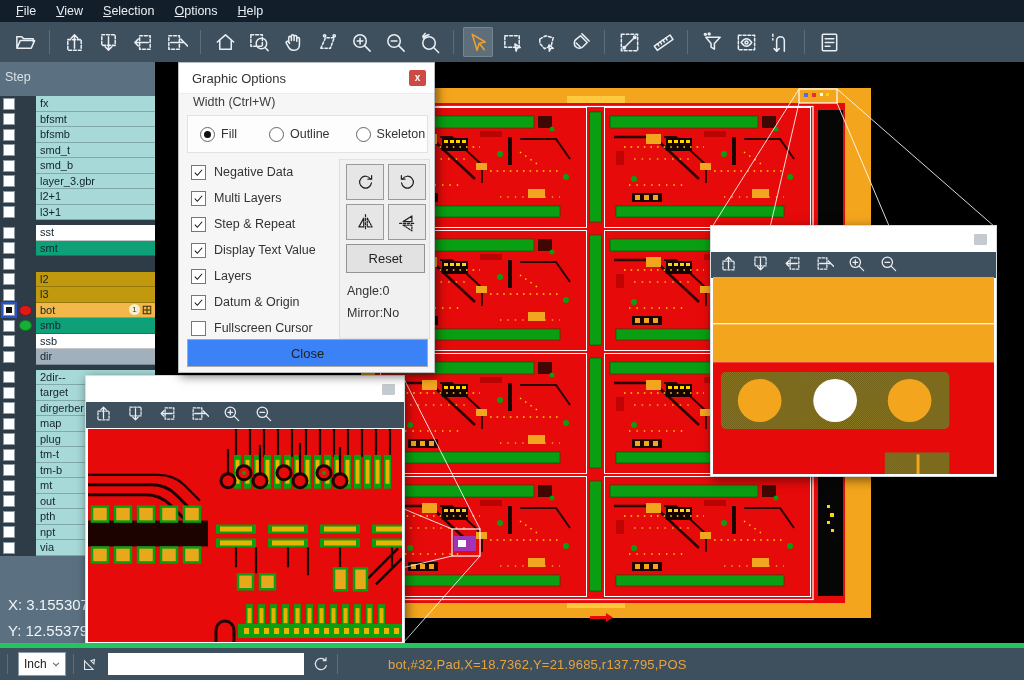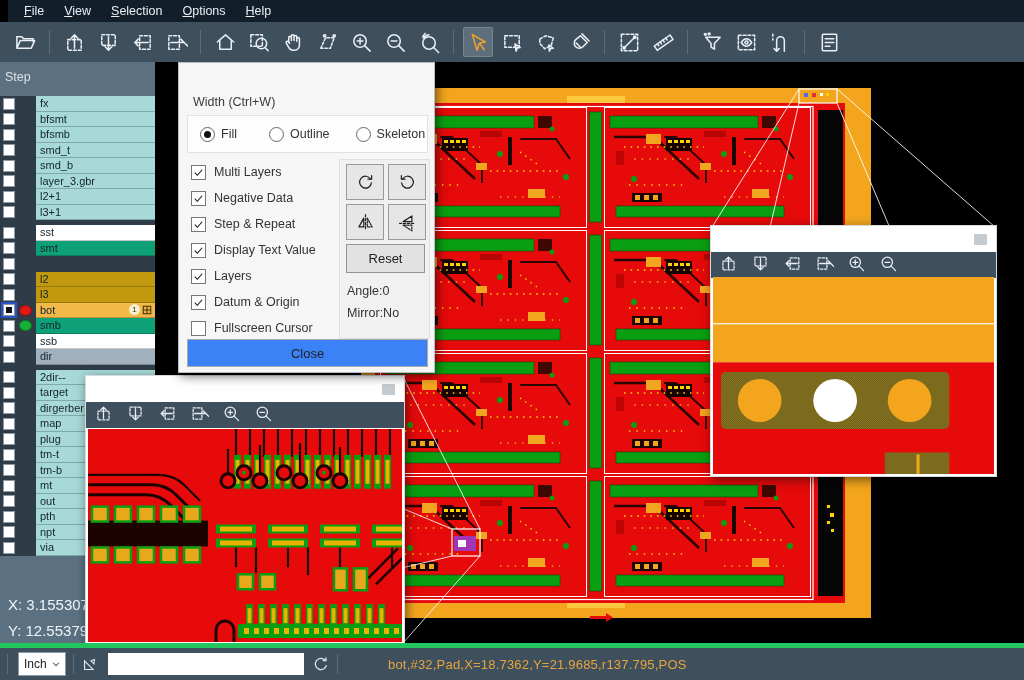--- a/index.html
+++ b/index.html
@@ -1,19 +1,19 @@
 <!DOCTYPE html>
 <html style="--accent: #f0a12c; --statusorange: #e8a43c;"><head>
 <meta charset="utf-8">
 <style>
   html,body{margin:0;padding:0;background:#222;}
   #app{position:relative;width:1024px;height:680px;overflow:hidden;background:#000;
        font-family:"Liberation Sans",sans-serif;-webkit-font-smoothing:antialiased;}
   
-  .menubar{position:absolute;top:0;left:8px;right:0;height:22px;background:#121e2a;
+  .menubar{position:absolute;top:0;left:0;right:0;height:22px;background:#121e2a;
            display:flex;align-items:center;padding-left:6px;z-index:40;}
   .menu-item{color:#e9eef3;font-size:12.5px;padding:2px 10px;cursor:default;}
   .menu-item u{text-decoration:underline;}
   
   .toolbar{position:absolute;top:22px;left:0;right:0;height:40px;background:#3e4f5e;
            display:flex;align-items:center;padding-left:4px;z-index:40;}
   .tgroup{display:flex;align-items:center;height:100%;padding:0 4px;}
   .tsep{width:1px;height:24px;background:#5d6d7a;margin:0 3px;}
   .tbtn{width:30px;height:30px;margin:0 2px;display:flex;align-items:center;justify-content:center;
         color:#e9eef3;border-radius:2px;}
@@ -576,20 +576,24 @@
 
       <g>
         <rect x="454" y="536" width="22" height="15" fill="#a035b5"></rect>
         <rect x="458" y="540" width="8" height="7" fill="#ffffff"></rect>
         <rect x="452" y="529" width="28" height="27" fill="none" stroke="#ffffff" stroke-width="1.2"></rect>
       </g>
     </svg>
   </div>
 
   <div class="dialog">
+    <div class="dlg-title">
+      <span class="txt">Graphic Options</span>
+      <span class="dlg-close">x</span>
+    </div>
     <div class="dlg-widthlbl">Width (Ctrl+W)</div>
     <div class="dlg-radiobox" id="radiobox">
         <label class="radio" style="margin-left: 12px;">
           <span class="rb on"></span>
           <span>Fill</span>
         </label>
         <label class="radio" style="margin-left: 32px;">
           <span class="rb"></span>
           <span>Outline</span>
         </label>
@@ -598,29 +602,29 @@
           <span>Skeleton</span>
         </label>
       </div>
     <div class="dlg-checks" id="checklist">
         <label class="chk">
           <span class="cb">
             <svg viewBox="0 0 24 24">
               <path d="M4 12.5 9.5 18 20 6"></path>
             </svg>
           </span>
-          <span>Multi Layers</span>
+          <span>Negative Data</span>
         </label>
         <label class="chk">
           <span class="cb">
             <svg viewBox="0 0 24 24">
               <path d="M4 12.5 9.5 18 20 6"></path>
             </svg>
           </span>
-          <span>Negative Data</span>
+          <span>Multi Layers</span>
         </label>
         <label class="chk">
           <span class="cb">
             <svg viewBox="0 0 24 24">
               <path d="M4 12.5 9.5 18 20 6"></path>
             </svg>
           </span>
           <span>Step &amp; Repeat</span>
         </label>
         <label class="chk">

